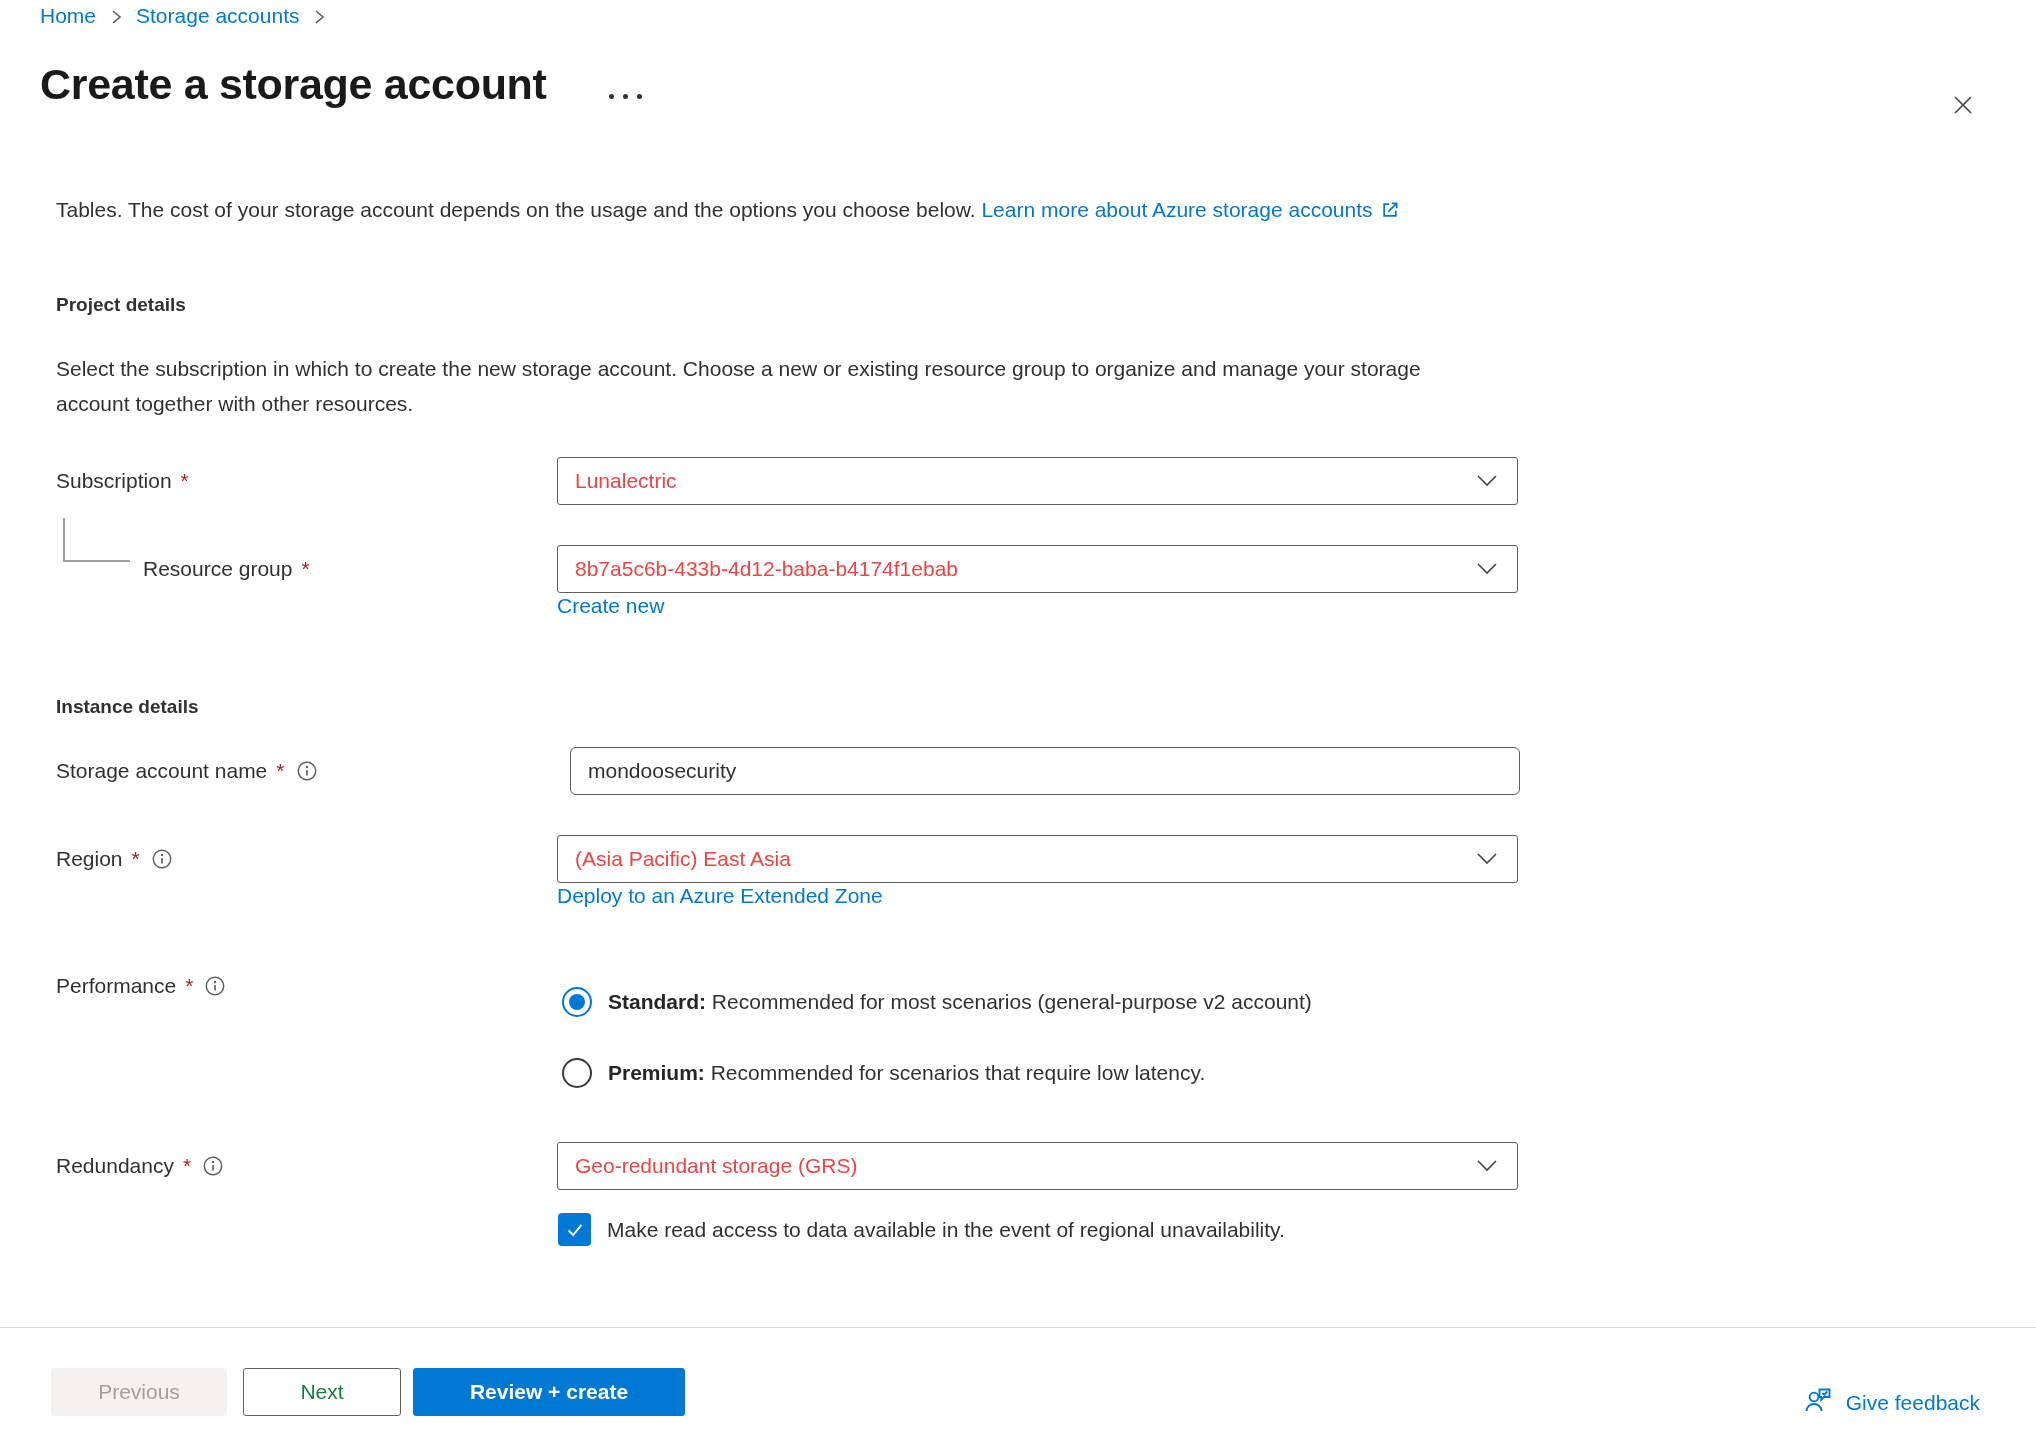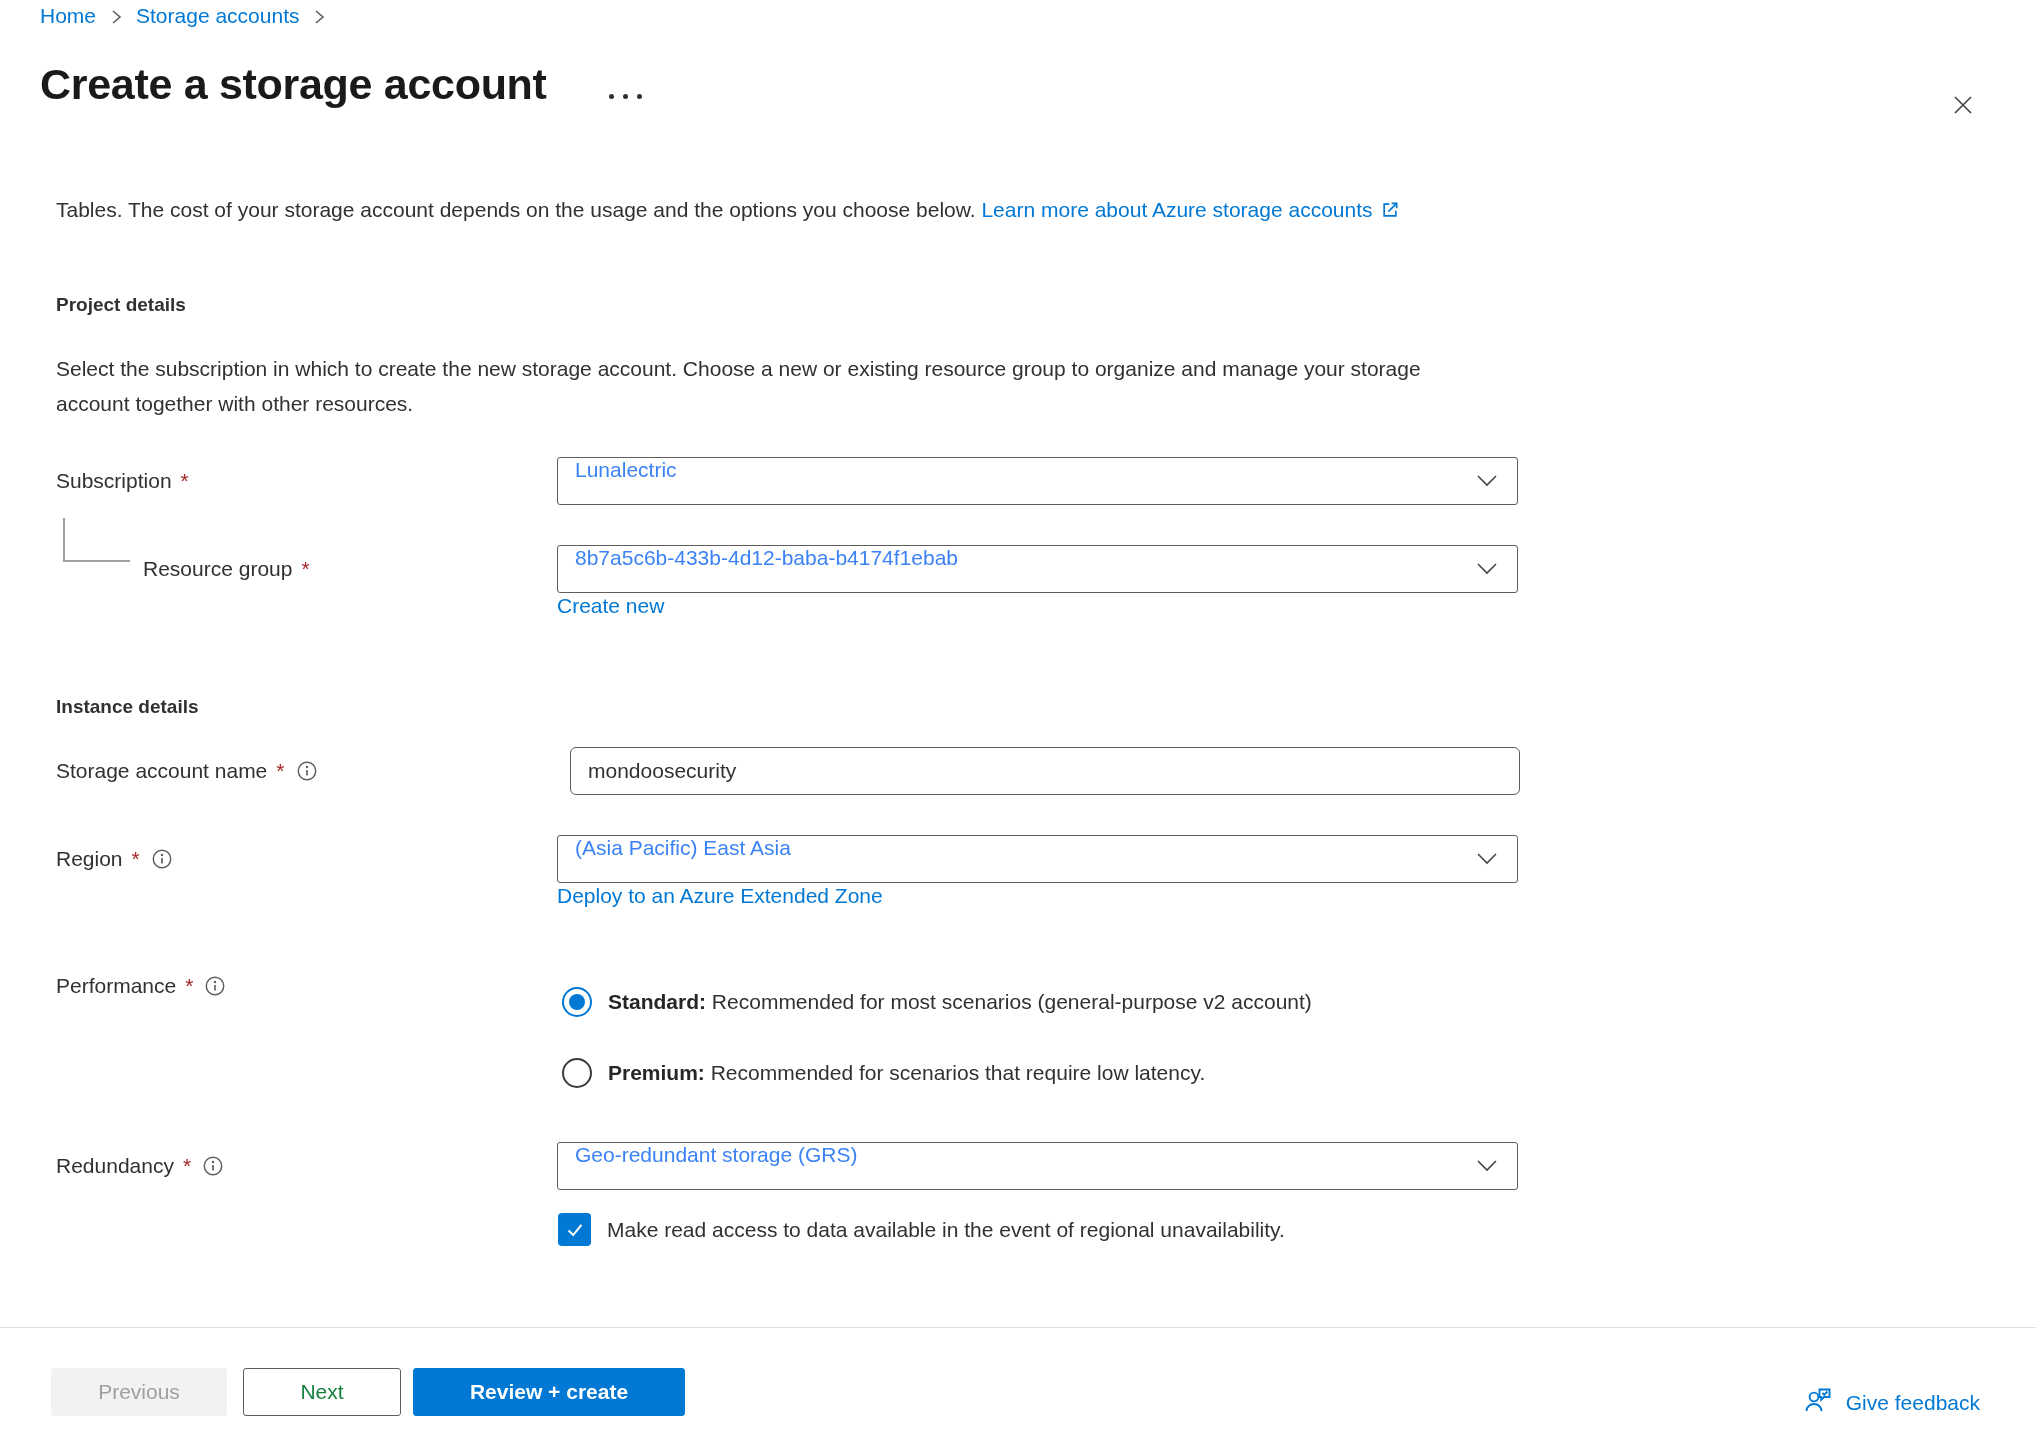--- a/index.html
+++ b/index.html
@@ -42,22 +42,22 @@
   .row-redundancy { top:954px; }
 
   .field-label { width:501px; flex:none; display:flex; align-items:center; gap:9px; font-size:21px; color:#323130; }
   .row-resource-group .field-label { padding-left:87px; }
   .req { color:#a4262c; }
   .info-icon { display:inline-flex; margin-left:2px; }
 
   .dropdown {
     position:relative; width:961px; height:48px; background:#fff;
     border:1px solid #605e5c; border-radius:3px;
-    display:flex; align-items:flex-start; padding:0 56px 0 17px;
-    font-size:21px; color:#3b82f6; cursor:pointer;
+    display:flex; align-items:center; padding:0 56px 0 17px;
+    font-size:21px; color:#ef4444; cursor:pointer;
   }
   .chevron { position:absolute; right:18px; top:50%; transform:translateY(-50%); display:flex; }
   .text-input {
     width:961px; height:48px; border:1px solid #605e5c; border-radius:6px;
     padding:0 17px; font-size:21px; font-family:inherit; color:#323130; background:#fff;
   }
 
   .connector-v { position:absolute; left:7px; top:330px; width:2px; height:44px; background:#a19f9d; }
   .connector-h { position:absolute; left:7px; top:372px; width:67px; height:2px; background:#a19f9d; }
 

